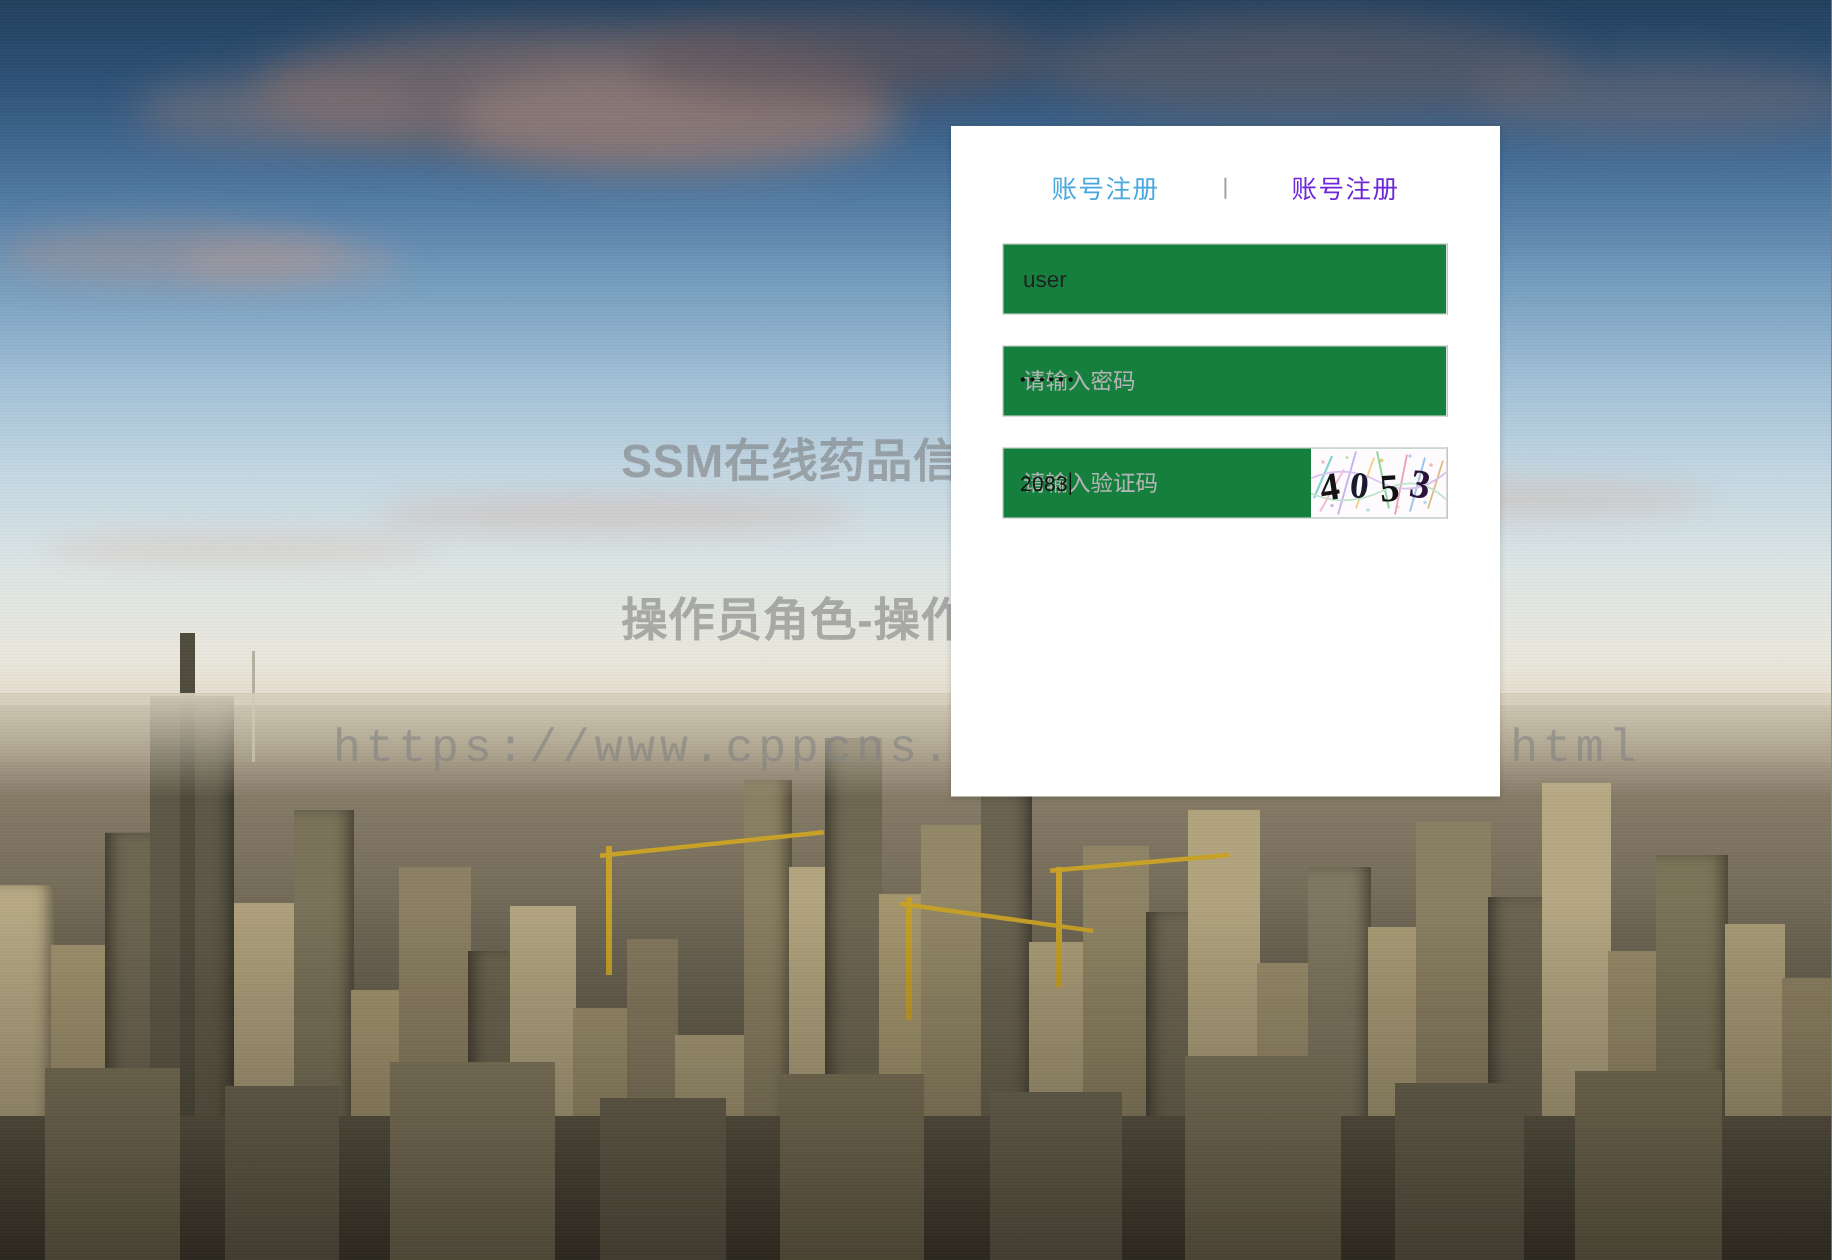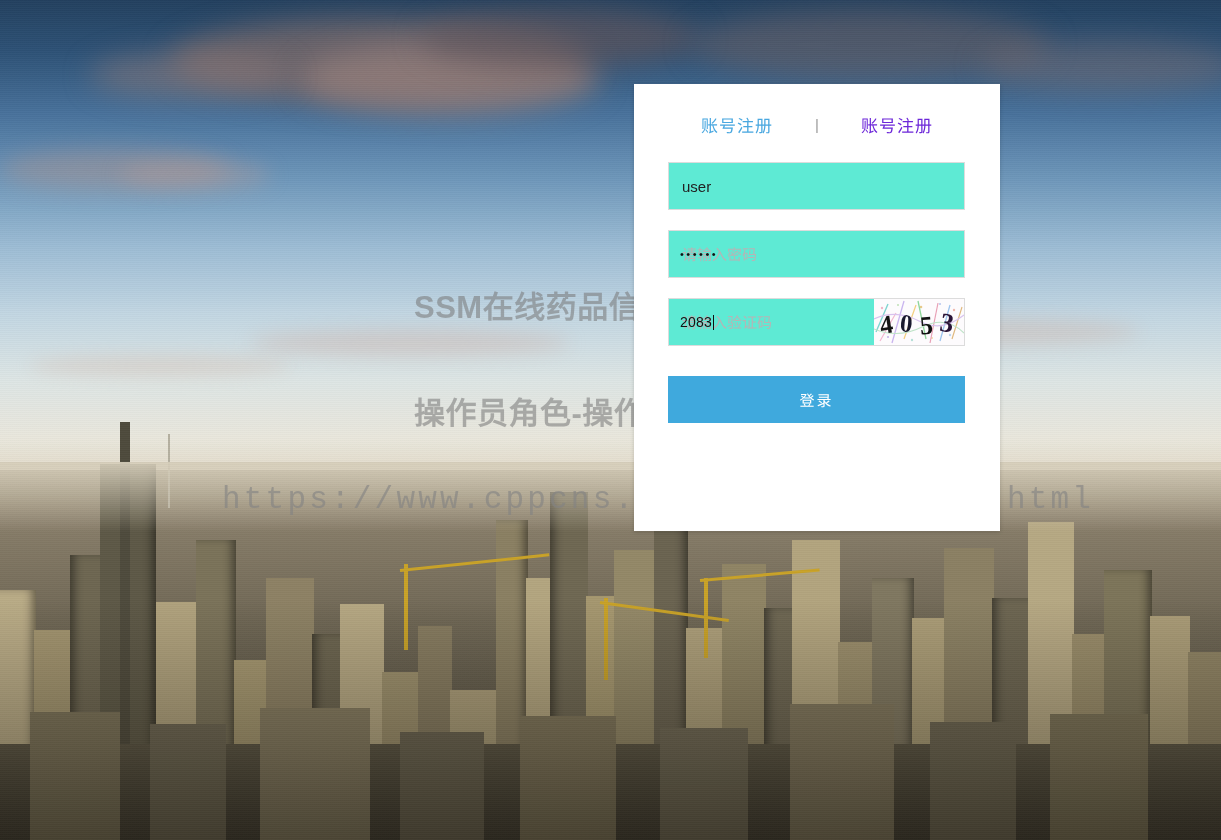--- a/index.html
+++ b/index.html
@@ -183,21 +183,21 @@
     user-select: none;
   }
 
   .fields { padding: 21px 34px 0 34px; }
 
   .field {
     position: relative;
     width: 297px;
     height: 48px;
     border: 1px solid #dcdcdc;
-    background: #5eead4;
+    background: #15803d;
     margin-bottom: 20px;
     display: flex;
     align-items: center;
   }
   .field input {
     border: 0;
     outline: 0;
     width: 100%;
     height: 100%;
     padding: 0 13px;
@@ -409,15 +409,14 @@
 
             <text x="6" y="34" font-family="Liberation Serif, serif" font-size="26" font-weight="bold" fill="#151515" transform="rotate(-9 14 26)">4</text>
             <text x="26" y="33" font-family="Liberation Serif, serif" font-size="25" font-weight="bold" fill="#1a1a2e" transform="rotate(6 34 25)">0</text>
             <text x="46" y="35" font-family="Liberation Serif, serif" font-size="26" font-weight="bold" fill="#121212" transform="rotate(-4 54 27)">5</text>
             <text x="66" y="33" font-family="Liberation Serif, serif" font-size="27" font-weight="bold" fill="#2a1438" transform="rotate(10 74 25)">3</text>
           </svg>
         </div>
       </div>
     </div>
 
-    <button class="login-btn">登录</button>
   </div>
 </div>
 
 </body></html>

